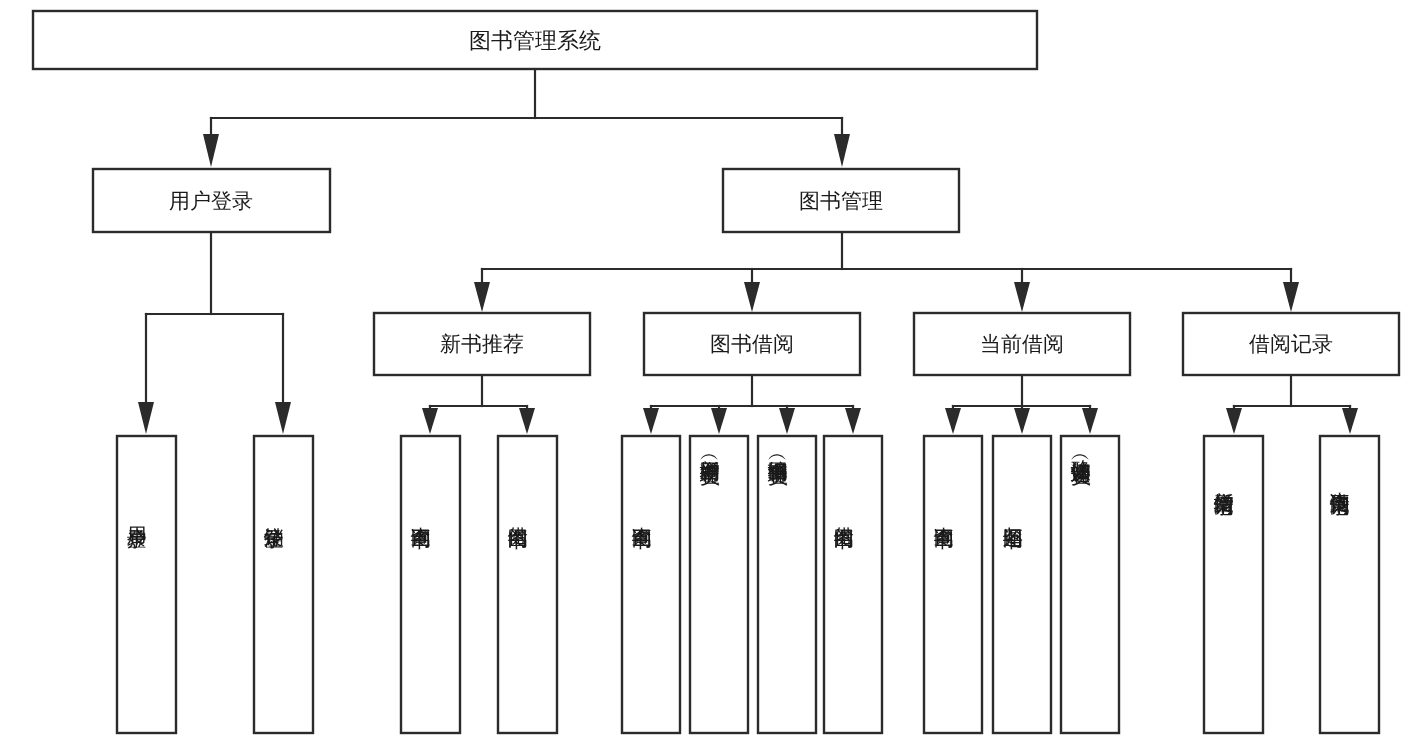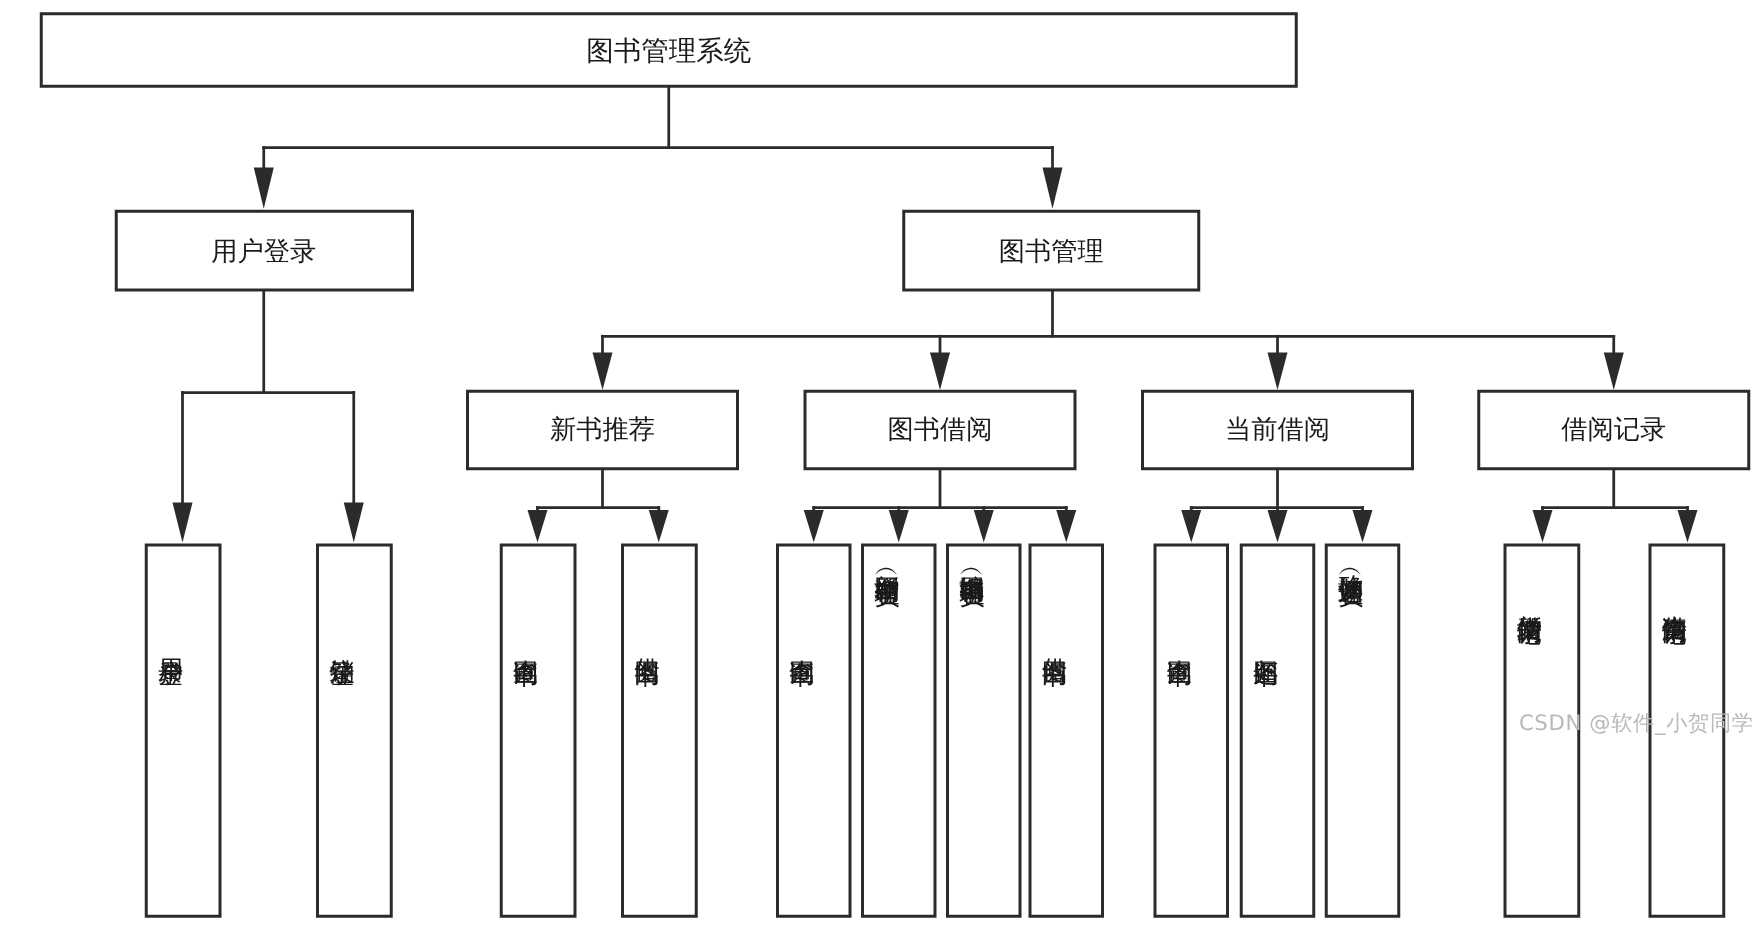--- a/index.html
+++ b/index.html
@@ -219,15 +219,14 @@
   <div class="leaf-label" style="left:755px; top:444px; height:290px;">编辑图书（管理员）</div>
   <div class="leaf-label" style="left:821px; top:511px; height:180px;">借阅图书</div>
 
   <div class="leaf-label" style="left:921px; top:511px; height:180px;">查询图书</div>
   <div class="leaf-label" style="left:990px; top:511px; height:180px;">归还图书</div>
   <div class="leaf-label" style="left:1058px; top:444px; height:290px;">确认归还（管理员）</div>
 
   <div class="leaf-label" style="left:1201px; top:476px; height:250px;">新增借阅记录</div>
   <div class="leaf-label" style="left:1317px; top:476px; height:250px;">查询借阅记录</div>
 
-  <div class="watermark">CSDN @软件_小贺同学</div>
 
 </div>
 
 </body></html>

